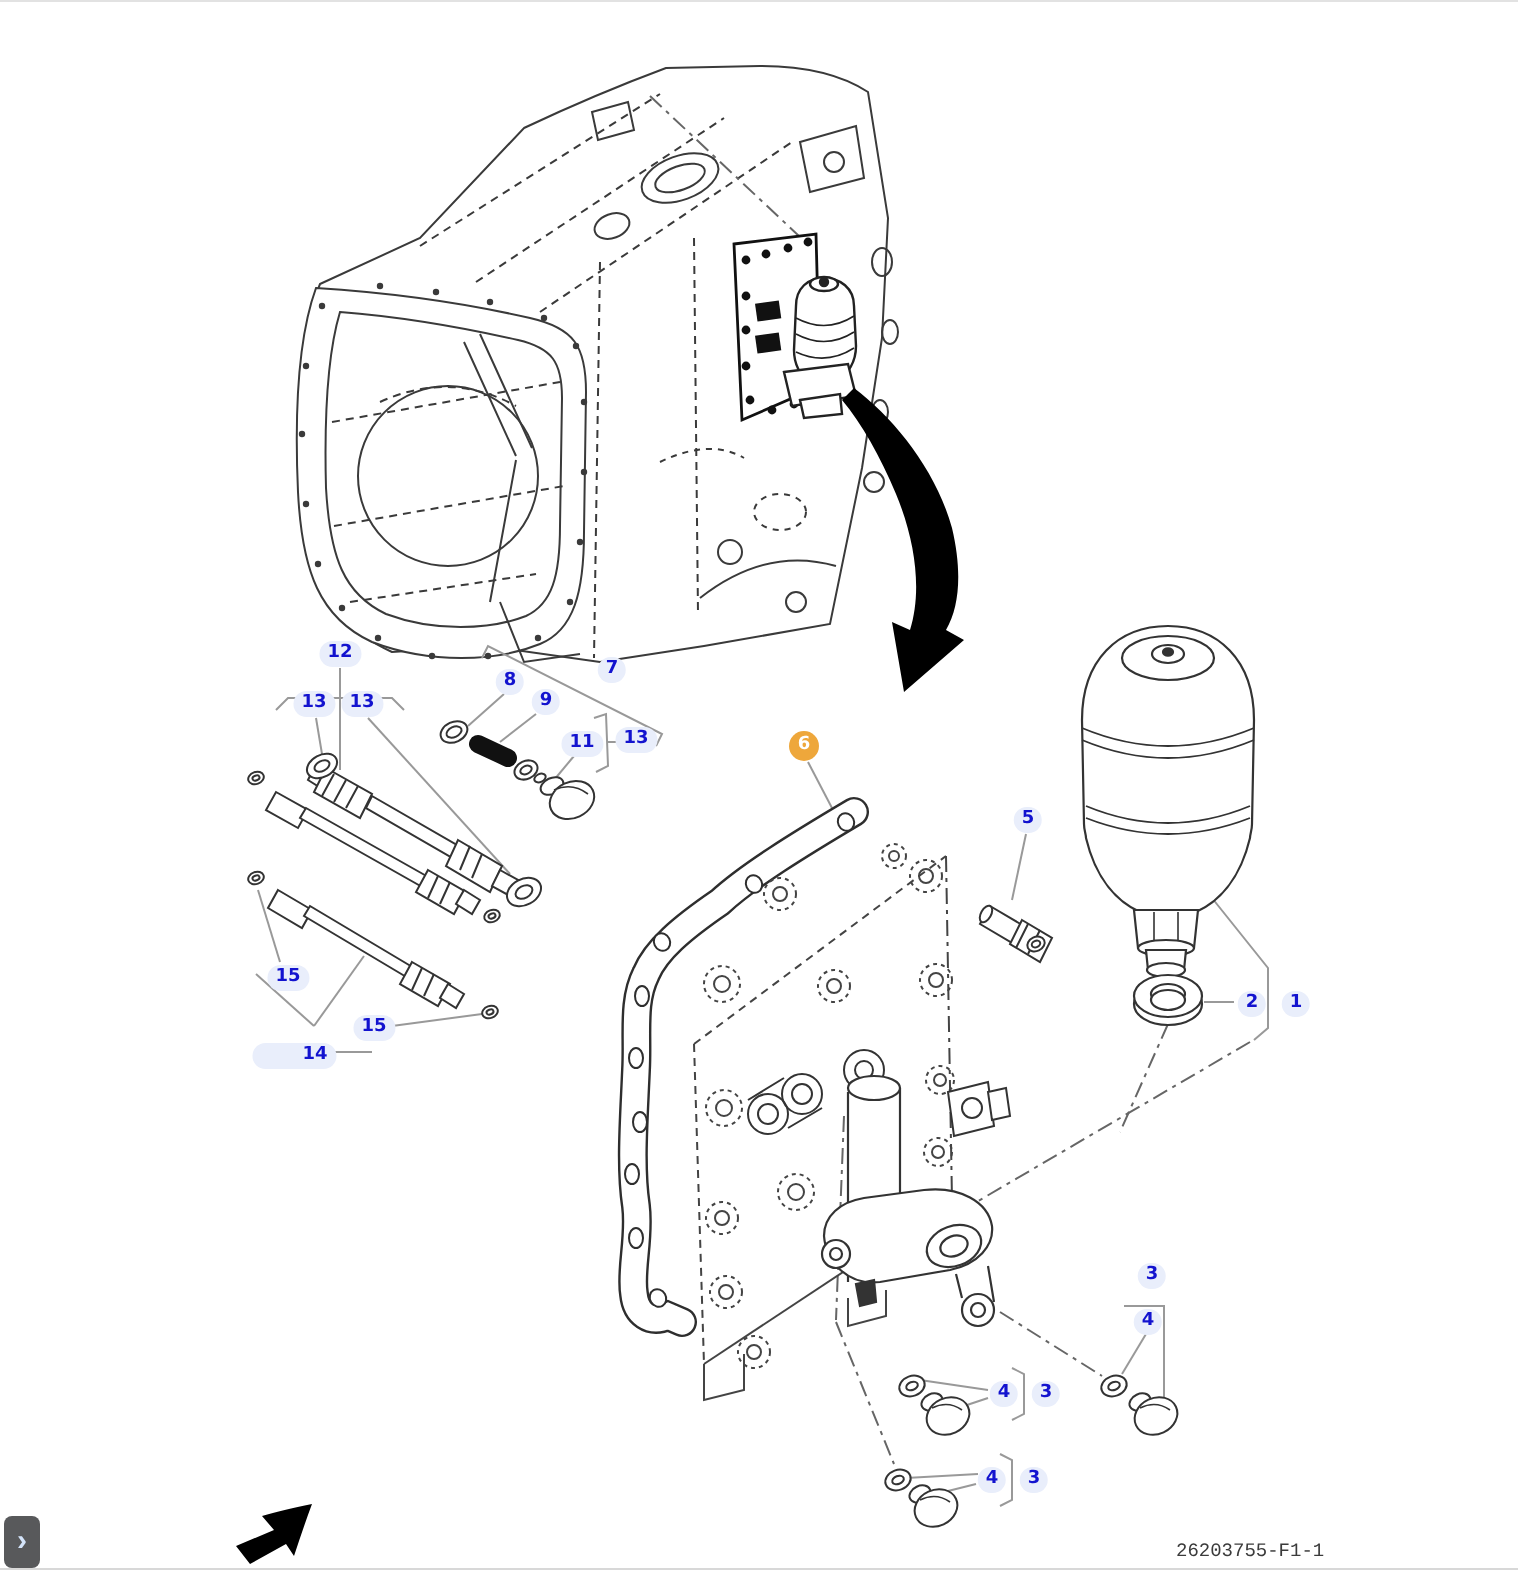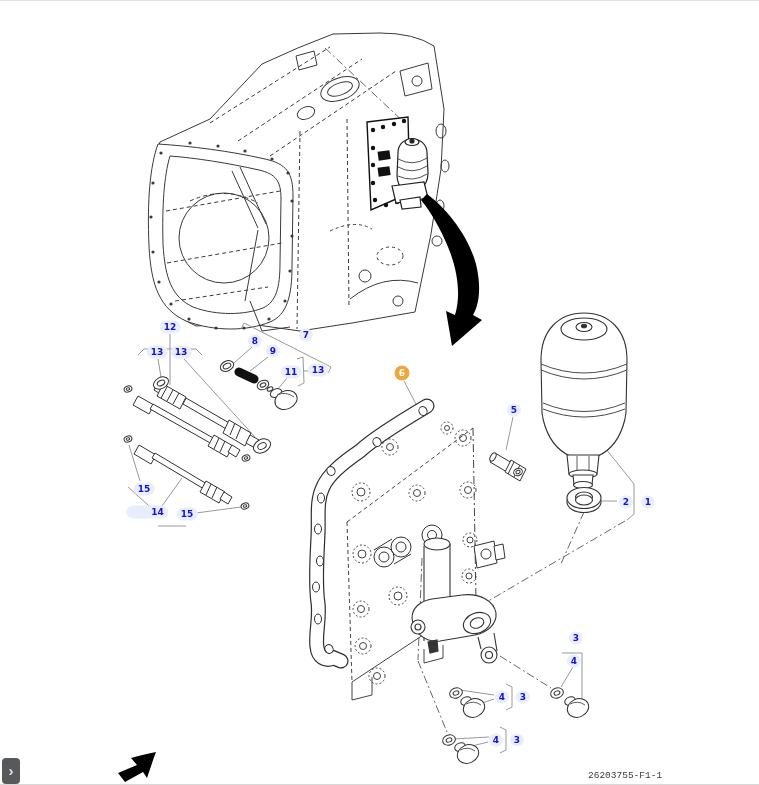--- a/index.html
+++ b/index.html
@@ -384,21 +384,21 @@
       <div class="callout blue" style="left: 273px; top: 350px;">9</div>
       <div class="callout blue" style="left: 306px; top: 334px;">7</div>
       <div class="callout blue" style="left: 291px; top: 371px;">11</div>
       <div class="callout blue" style="left: 318px; top: 369px;">13</div>
       <div class="callout orange" style="left: 402px; top: 372px;">6</div>
       <div class="callout blue" style="left: 514px; top: 409px;">5</div>
       <div class="callout blue" style="left: 626px; top: 501px;">2</div>
       <div class="callout blue" style="left: 648px; top: 501px;">1</div>
       <div class="callout blue" style="left: 144px; top: 488px;">15</div>
       <div class="callout blue" style="left: 187px; top: 513px;">15</div>
-      <div class="callout blue" style="left: 147px; top: 511px; padding-left: 25px;">14</div>
+      <div class="callout blue" style="left: 147px; top: 527px; padding-left: 25px;">14</div>
       <div class="callout blue" style="left: 576px; top: 637px;">3</div>
       <div class="callout blue" style="left: 574px; top: 660px;">4</div>
       <div class="callout blue" style="left: 502px; top: 696px;">4</div>
       <div class="callout blue" style="left: 523px; top: 696px;">3</div>
       <div class="callout blue" style="left: 496px; top: 739px;">4</div>
       <div class="callout blue" style="left: 517px; top: 739px;">3</div>
     </div>
 
   <div id="figure-code">26203755-F1-1</div>
 

